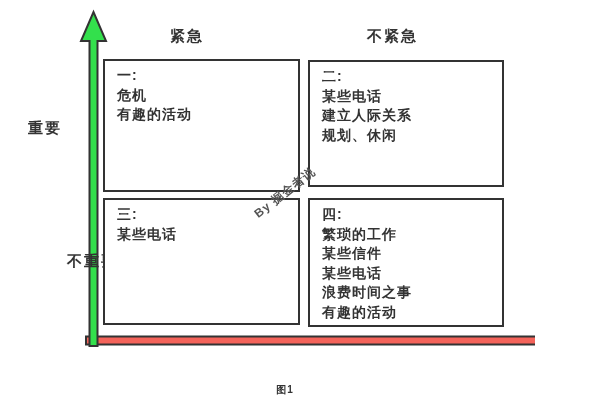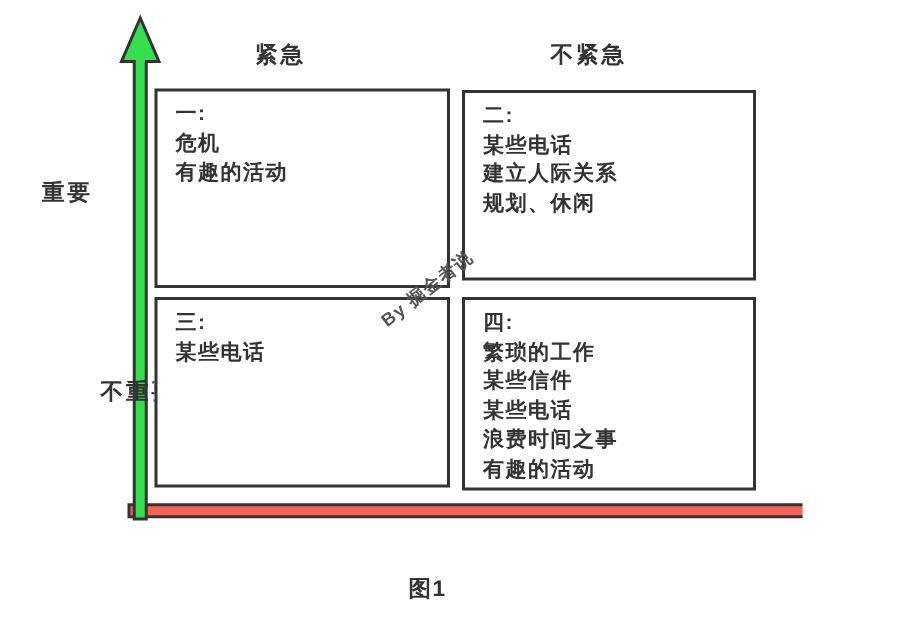--- a/index.html
+++ b/index.html
@@ -49,21 +49,21 @@
     color: #555555;
     letter-spacing: 1px;
     white-space: nowrap;
   }
   .caption {
     position: absolute;
     left: 240px;
     top: 383px;
     width: 90px;
     text-align: center;
-    font-size: 15px;
+    font-size: 10px;
     font-weight: bold;
     color: #333333;
     letter-spacing: 1px;
   }
 </style>
 </head>
 <body>
 
 <div class="canvas">
 

